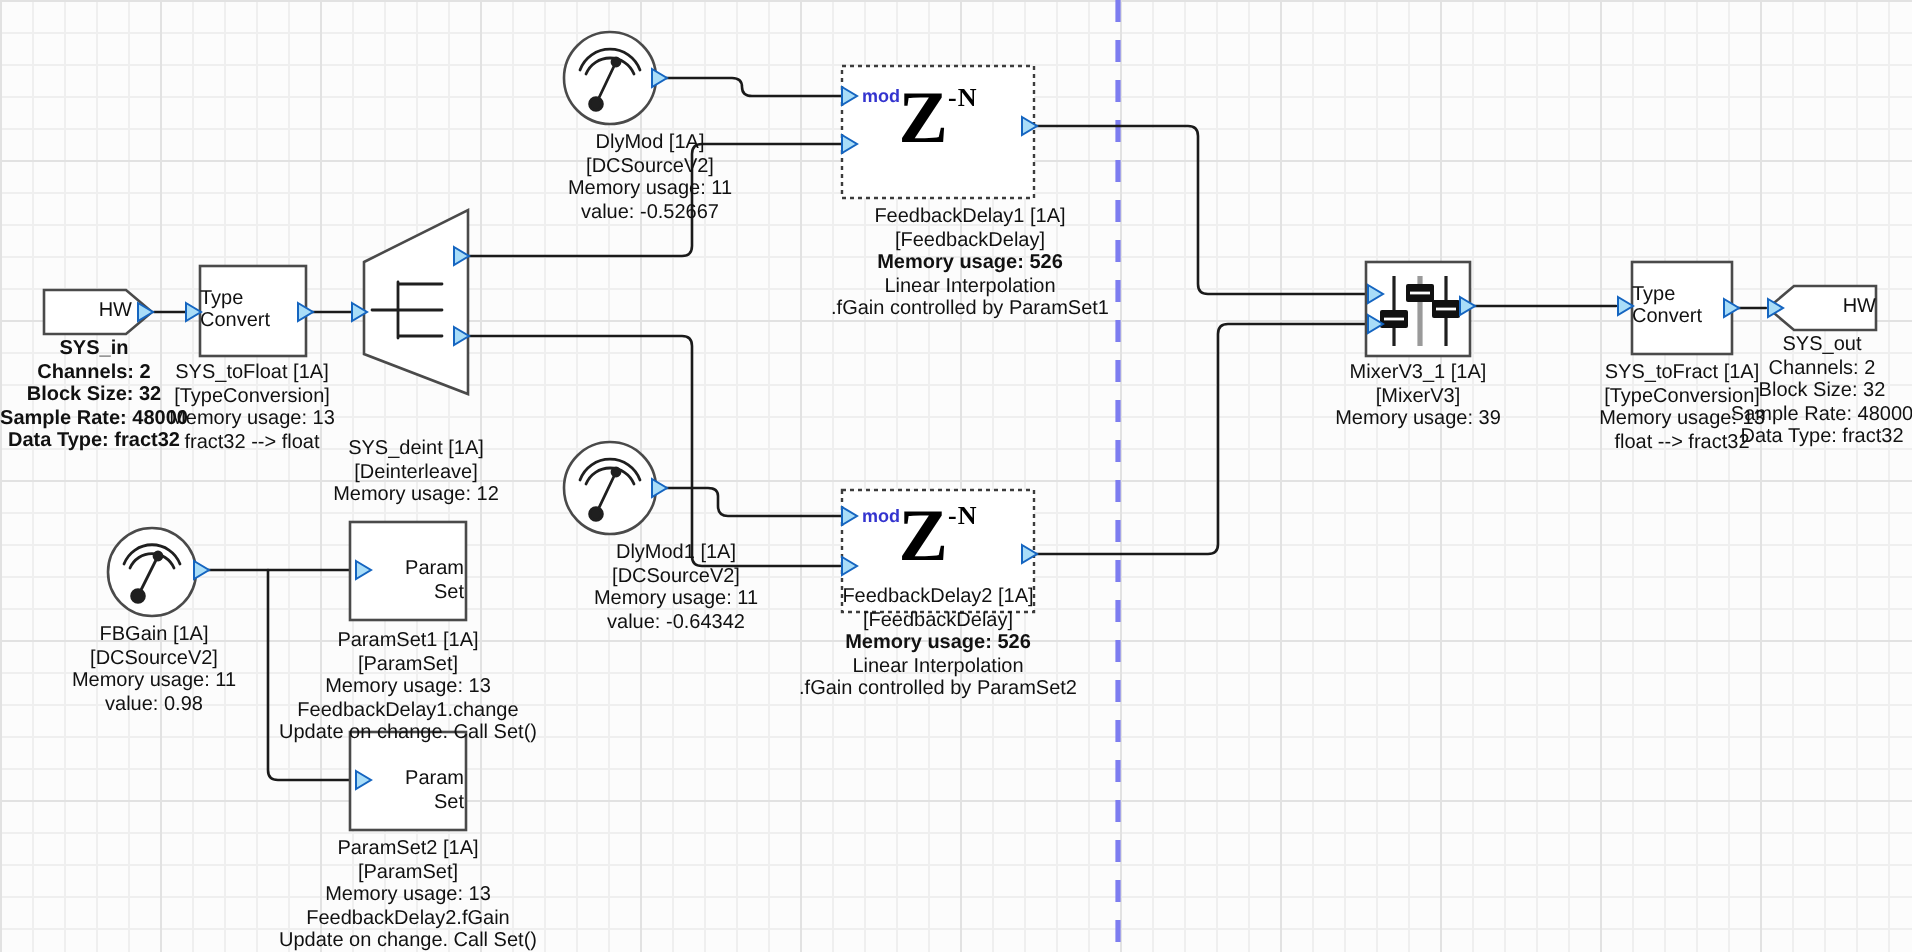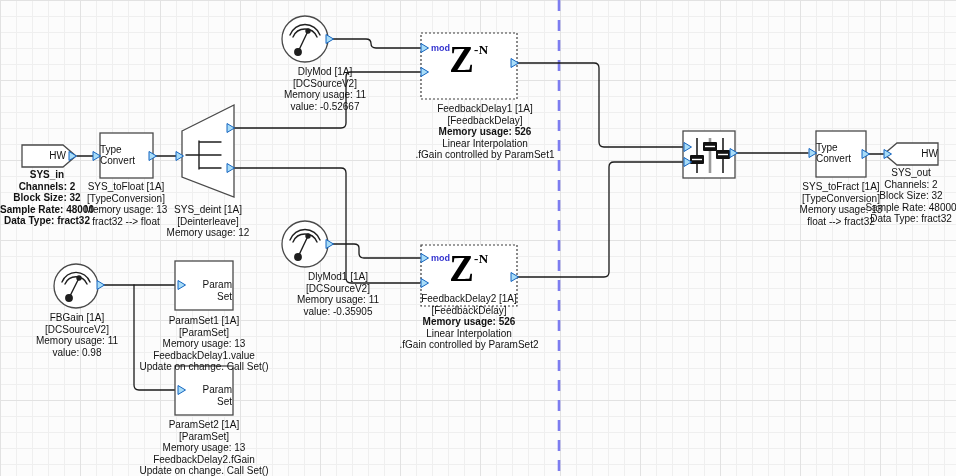--- a/index.html
+++ b/index.html
@@ -164,21 +164,21 @@
     <div>Data Type: fract32</div>
   </div>
 
   <div class="caption" style="left:126px;top:181px;">
     <div>SYS_toFloat [1A]</div>
     <div>[TypeConversion]</div>
     <div>Memory usage: 13</div>
     <div>fract32 --&gt; float</div>
   </div>
 
-  <div class="caption" style="left:208px;top:204px;">
+  <div class="caption" style="left:208px;top:219px;">
     <div>SYS_deint [1A]</div>
     <div>[Deinterleave]</div>
     <div>Memory usage: 12</div>
   </div>
 
   <div class="caption" style="left:305px;top:66px;margin-left:20px;">
     <div>DlyMod [1A]</div>
     <div>[DCSourceV2]</div>
     <div>Memory usage: 11</div>
     <div>value: -0.52667</div>
@@ -189,21 +189,21 @@
     <div>[FeedbackDelay]</div>
     <div class="b">Memory usage: 526</div>
     <div>Linear Interpolation</div>
     <div>.fGain controlled by ParamSet1</div>
   </div>
 
   <div class="caption" style="left:305px;top:271px;margin-left:33px;">
     <div>DlyMod1 [1A]</div>
     <div>[DCSourceV2]</div>
     <div>Memory usage: 11</div>
-    <div>value: -0.35905</div>
+    <div>value: -0.64342</div>
   </div>
 
   <div class="caption" style="left:469px;top:293px;">
     <div>FeedbackDelay2 [1A]</div>
     <div>[FeedbackDelay]</div>
     <div class="b">Memory usage: 526</div>
     <div>Linear Interpolation</div>
     <div>.fGain controlled by ParamSet2</div>
   </div>
 
@@ -211,32 +211,37 @@
     <div>FBGain [1A]</div>
     <div>[DCSourceV2]</div>
     <div>Memory usage: 11</div>
     <div>value: 0.98</div>
   </div>
 
   <div class="caption" style="left:204px;top:315px;">
     <div>ParamSet1 [1A]</div>
     <div>[ParamSet]</div>
     <div>Memory usage: 13</div>
-    <div>FeedbackDelay1.value</div>
+    <div>FeedbackDelay1.change</div>
     <div>Update on change. Call Set()</div>
   </div>
 
   <div class="caption" style="left:204px;top:419px;">
     <div>ParamSet2 [1A]</div>
     <div>[ParamSet]</div>
     <div>Memory usage: 13</div>
     <div>FeedbackDelay2.fGain</div>
     <div>Update on change. Call Set()</div>
   </div>
 
+  <div class="caption" style="left:709px;top:181px;">
+    <div>MixerV3_1 [1A]</div>
+    <div>[MixerV3]</div>
+    <div>Memory usage: 39</div>
+  </div>
 
   <div class="caption" style="left:841px;top:181px;">
     <div>SYS_toFract [1A]</div>
     <div>[TypeConversion]</div>
     <div>Memory usage: 13</div>
     <div>float --&gt; fract32</div>
   </div>
 
   <div class="caption" style="left:911px;top:167px;">
     <div>SYS_out</div>

